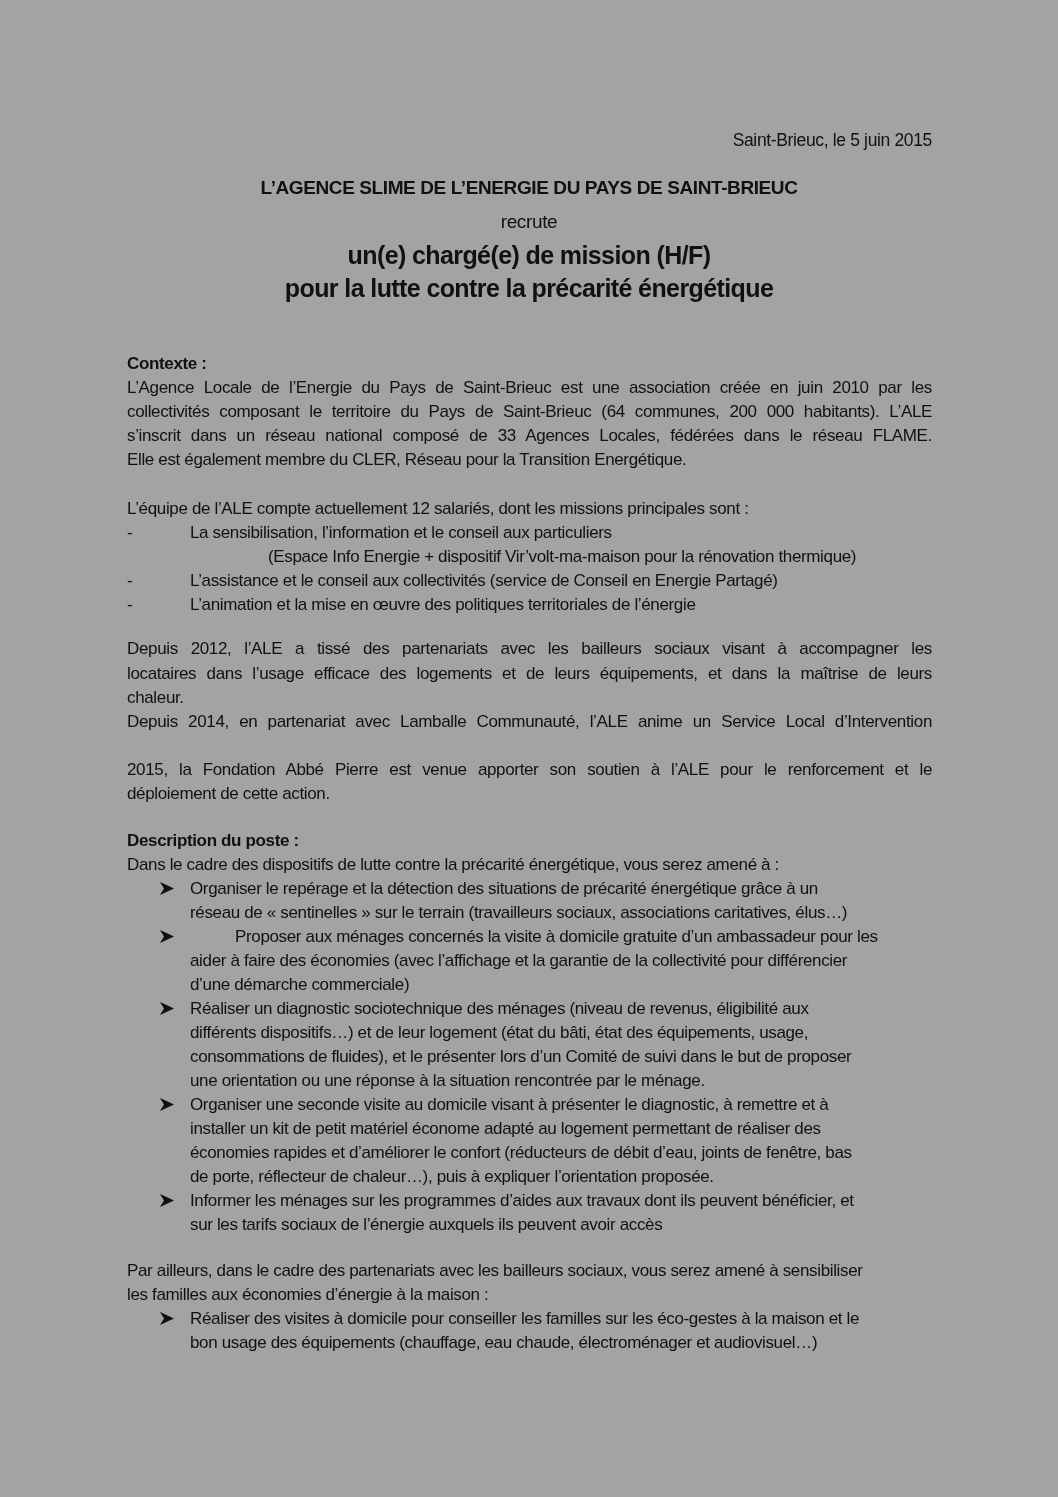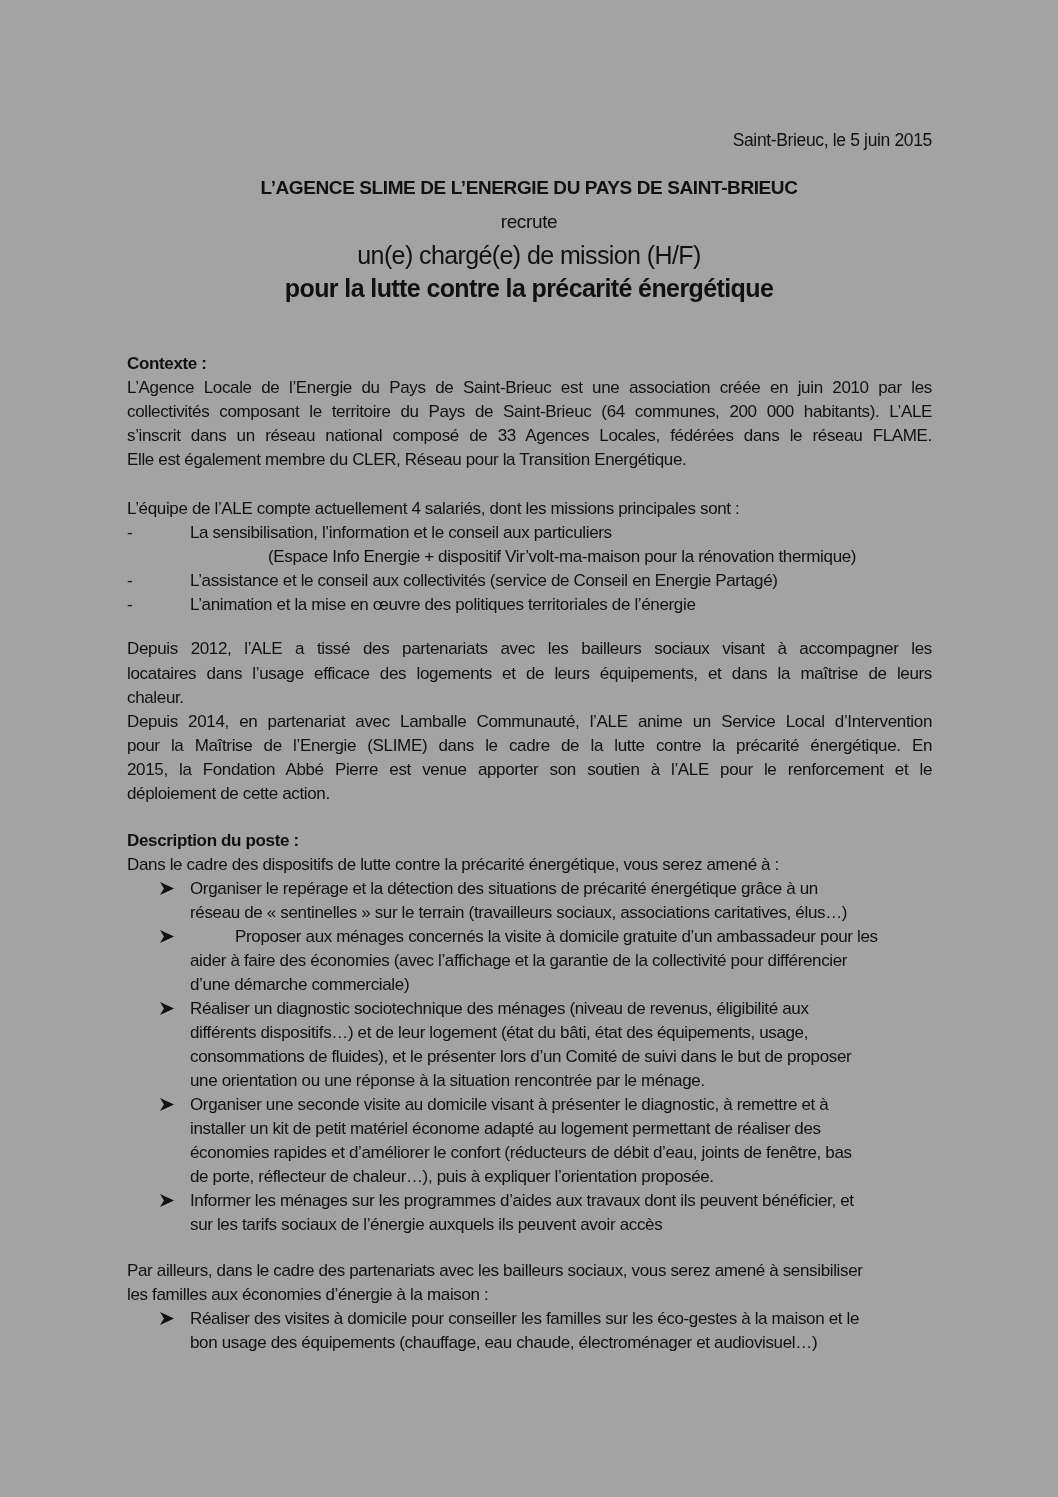--- a/index.html
+++ b/index.html
@@ -5,21 +5,21 @@
     html, body { margin: 0; padding: 0; background: #ffffff; }
     body { width: 1058px; height: 1497px; position: relative; overflow: hidden;
            font-family: "Liberation Sans", sans-serif; color: #111111; }
     .page { position: absolute; left: 0; top: 0; width: 1058px; height: 1497px; background: #a3a3a3; }
     .line { position: absolute; white-space: nowrap; font-size: 17px; line-height: 24px;
             letter-spacing: -0.35px; }
     .just { left: 127px; width: 805px; text-align: justify; text-align-last: justify; white-space: normal; }
     .date { right: 126px; top: 128px; font-size: 17.5px; }
     .org  { left: 0; width: 1058px; text-align: center; top: 176px; font-size: 19px; font-weight: bold; letter-spacing: -0.4px; }
     .recrute { left: 0; width: 1058px; text-align: center; top: 210px; font-size: 19px; }
-    .title1 { left: 0; width: 1058px; text-align: center; top: 238px; font-size: 25px; line-height: 34px; font-weight: normal; letter-spacing: -0.6px; }
+    .title1 { left: 0; width: 1058px; text-align: center; top: 238px; font-size: 25px; line-height: 34px; font-weight: bold; letter-spacing: -0.6px; }
     .title2 { left: 0; width: 1058px; text-align: center; top: 271px; font-size: 25px; line-height: 34px; font-weight: bold; letter-spacing: -0.6px; }
     .heading { left: 127px; font-weight: bold; }
     .dash { left: 127px; }
     .dash-text { left: 190px; }
     .arrow { left: 160px; font-size: 15px; }
     .bullet-text { left: 190px; }
     .arrow svg { display: block; margin-top: 5px; }
   </style>
 </head>
 <body>
@@ -31,36 +31,35 @@
   <div class="line recrute">recrute</div>
   <div class="line title1">un(e) chargé(e) de mission (H/F)</div>
   <div class="line title2">pour la lutte contre la précarité énergétique</div>
 
   <div class="line heading" style="top:352px;">Contexte :</div>
   <div class="line just" style="top:376px;">L’Agence Locale de l’Energie du Pays de Saint-Brieuc est une association créée en juin 2010 par les</div>
   <div class="line just" style="top:400px;">collectivités composant le territoire du Pays de Saint-Brieuc (64 communes, 200 000 habitants). L’ALE</div>
   <div class="line just" style="top:424px;">s’inscrit dans un réseau national composé de 33 Agences Locales, fédérées dans le réseau FLAME.</div>
   <div class="line" style="top:448px; left:127px;">Elle est également membre du CLER, Réseau pour la Transition Energétique.</div>
 
-  <div class="line" style="top:497px; left:127px;">L’équipe de l’ALE compte actuellement 4 salariés, dont les missions principales sont :</div>
+  <div class="line" style="top:497px; left:127px;">L’équipe de l’ALE compte actuellement 12 salariés, dont les missions principales sont :</div>
 
   <div class="line dash" style="top:521px;">-</div>
   <div class="line dash-text" style="top:521px;">La sensibilisation, l’information et le conseil aux particuliers</div>
   <div class="line" style="top:545px; left:268px;">(Espace Info Energie + dispositif Vir’volt-ma-maison pour la rénovation thermique)</div>
   <div class="line dash" style="top:569px;">-</div>
   <div class="line dash-text" style="top:569px;">L’assistance et le conseil aux collectivités (service de Conseil en Energie Partagé)</div>
   <div class="line dash" style="top:593px;">-</div>
   <div class="line dash-text" style="top:593px;">L’animation et la mise en œuvre des politiques territoriales de l’énergie</div>
 
   <div class="line just" style="top:637px;">Depuis 2012, l’ALE a tissé des partenariats avec les bailleurs sociaux visant à accompagner les</div>
   <div class="line just" style="top:662px;">locataires dans l’usage efficace des logements et de leurs équipements, et dans la maîtrise de leurs</div>
   <div class="line" style="top:686px; left:127px;">chaleur.</div>
 
   <div class="line just" style="top:710px;">Depuis 2014, en partenariat avec Lamballe Communauté, l’ALE anime un Service Local d’Intervention</div>
-  <div class="line just" style="top:734px;">pour la Maîtrise de l’Energie (SLIME) dans le cadre de la lutte contre la précarité énergétique. En</div>
   <div class="line just" style="top:758px;">2015, la Fondation Abbé Pierre est venue apporter son soutien à l’ALE pour le renforcement et le</div>
   <div class="line" style="top:782px; left:127px;">déploiement de cette action.</div>
 
   <div class="line heading" style="top:829px;">Description du poste :</div>
   <div class="line" style="top:853px; left:127px;">Dans le cadre des dispositifs de lutte contre la précarité énergétique, vous serez amené à :</div>
 
   <div class="line arrow" style="top:877px;">
       <svg width="14" height="13" viewBox="0 0 14 13">
         <path d="M0 0 L14 6.5 L0 13 L4 6.5 Z" fill="#111"></path>
       </svg>

